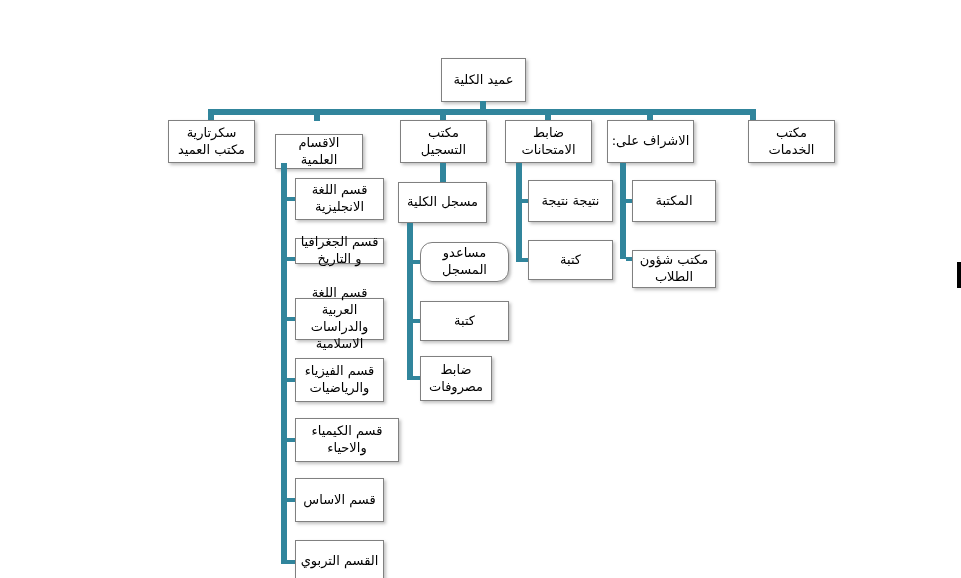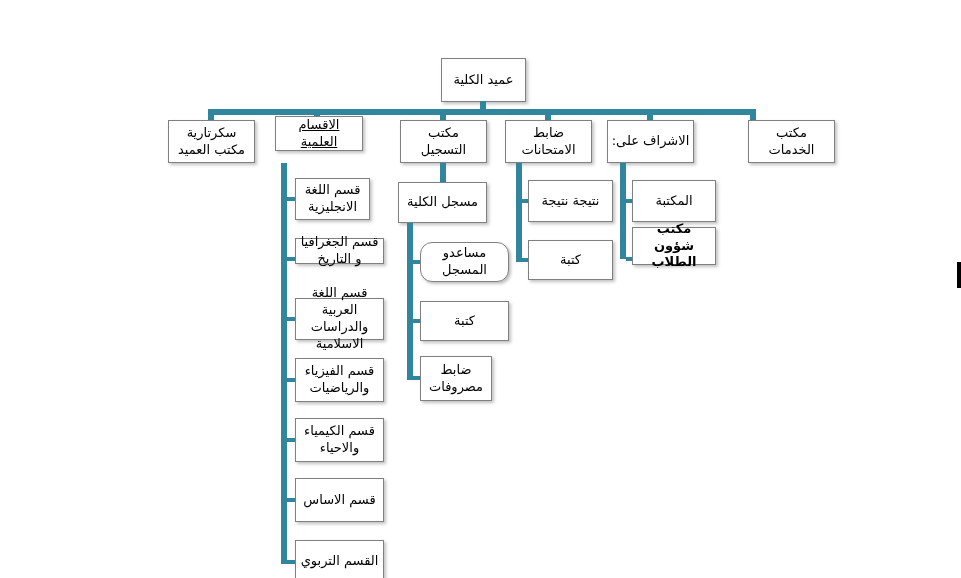--- a/index.html
+++ b/index.html
@@ -53,40 +53,40 @@
   <div class="conn" style="left:480px;top:61px;width:6px;height:9px;"></div>
   <div class="conn" style="left:208px;top:69px;width:548px;height:6px;"></div>
   <div class="conn" style="left:208px;top:74px;width:6px;height:7px;"></div>
   <div class="conn" style="left:314px;top:74px;width:6px;height:7px;"></div>
   <div class="conn" style="left:440px;top:74px;width:6px;height:7px;"></div>
   <div class="conn" style="left:545px;top:74px;width:6px;height:7px;"></div>
   <div class="conn" style="left:647px;top:74px;width:6px;height:7px;"></div>
   <div class="conn" style="left:750px;top:74px;width:6px;height:7px;"></div>
 
   <div class="node" style="left:168px;top:80px;width:87px;height:43px;">سكرتارية مكتب العميد</div>
-  <div class="node" style="left:275px;top:76px;width:88px;height:35px;text-decoration:underline;">الاقسام العلمية</div>
+  <div class="node" style="left:275px;top:94px;width:88px;height:35px;">الاقسام العلمية</div>
   <div class="node" style="left:400px;top:80px;width:87px;height:43px;">مكتب التسجيل</div>
   <div class="node" style="left:505px;top:80px;width:87px;height:43px;">ضابط الامتحانات</div>
   <div class="node" style="left:607px;top:80px;width:87px;height:43px;">الاشراف على:</div>
   <div class="node" style="left:748px;top:80px;width:87px;height:43px;">مكتب الخدمات</div>
 
   <div class="conn" style="left:281px;top:123px;width:6px;height:401px;"></div>
   <div class="conn" style="left:287px;top:157px;width:8px;height:4px;"></div>
   <div class="conn" style="left:287px;top:217px;width:8px;height:4px;"></div>
   <div class="conn" style="left:287px;top:277px;width:8px;height:4px;"></div>
   <div class="conn" style="left:287px;top:338px;width:8px;height:4px;"></div>
   <div class="conn" style="left:287px;top:398px;width:8px;height:4px;"></div>
   <div class="conn" style="left:287px;top:458px;width:8px;height:4px;"></div>
   <div class="conn" style="left:287px;top:520px;width:8px;height:4px;"></div>
 
-  <div class="node" style="left:295px;top:138px;width:75px;height:42px;">قسم اللغة الانجليزية</div>
+  <div class="node" style="left:295px;top:138px;width:89px;height:42px;">قسم اللغة الانجليزية</div>
   <div class="node" style="left:295px;top:198px;width:89px;height:26px;">قسم الجغرافيا و التاريخ</div>
   <div class="node small" style="left:295px;top:258px;width:89px;height:42px;">قسم اللغة العربية والدراسات الاسلامية</div>
   <div class="node" style="left:295px;top:318px;width:89px;height:44px;">قسم الفيزياء والرياضيات</div>
-  <div class="node" style="left:295px;top:378px;width:89px;height:44px;">قسم الكيمياء والاحياء</div>
+  <div class="node" style="left:295px;top:378px;width:104px;height:44px;">قسم الكيمياء والاحياء</div>
   <div class="node" style="left:295px;top:438px;width:89px;height:44px;text-align:center;">قسم الاساس</div>
   <div class="node" style="left:295px;top:500px;width:89px;height:43px;">القسم التربوي</div>
 
   <div class="conn" style="left:440px;top:123px;width:6px;height:19px;"></div>
   <div class="node" style="left:398px;top:142px;width:89px;height:41px;">مسجل الكلية</div>
   <div class="conn" style="left:407px;top:183px;width:6px;height:157px;"></div>
   <div class="conn" style="left:413px;top:220px;width:7px;height:4px;"></div>
   <div class="conn" style="left:413px;top:279px;width:7px;height:4px;"></div>
   <div class="conn" style="left:413px;top:336px;width:7px;height:4px;"></div>
 
@@ -99,17 +99,17 @@
   <div class="conn" style="left:522px;top:218px;width:6px;height:4px;"></div>
 
   <div class="node" style="left:528px;top:140px;width:85px;height:42px;">نتيجة نتيجة</div>
   <div class="node" style="left:528px;top:200px;width:85px;height:40px;">كتبة</div>
 
   <div class="conn" style="left:620px;top:123px;width:6px;height:96px;"></div>
   <div class="conn" style="left:626px;top:159px;width:6px;height:4px;"></div>
   <div class="conn" style="left:626px;top:217px;width:6px;height:4px;"></div>
 
   <div class="node" style="left:632px;top:140px;width:84px;height:42px;">المكتبة</div>
-  <div class="node" style="left:632px;top:187px;width:84px;height:38px;font-weight:bold;">مكتب شؤون الطلاب</div>
+  <div class="node" style="left:632px;top:210px;width:84px;height:38px;">مكتب شؤون الطلاب</div>
 
   <div class="caret" style="left:957px;top:222px;width:4px;height:26px;"></div>
 
 </div>
 
 </body></html>

